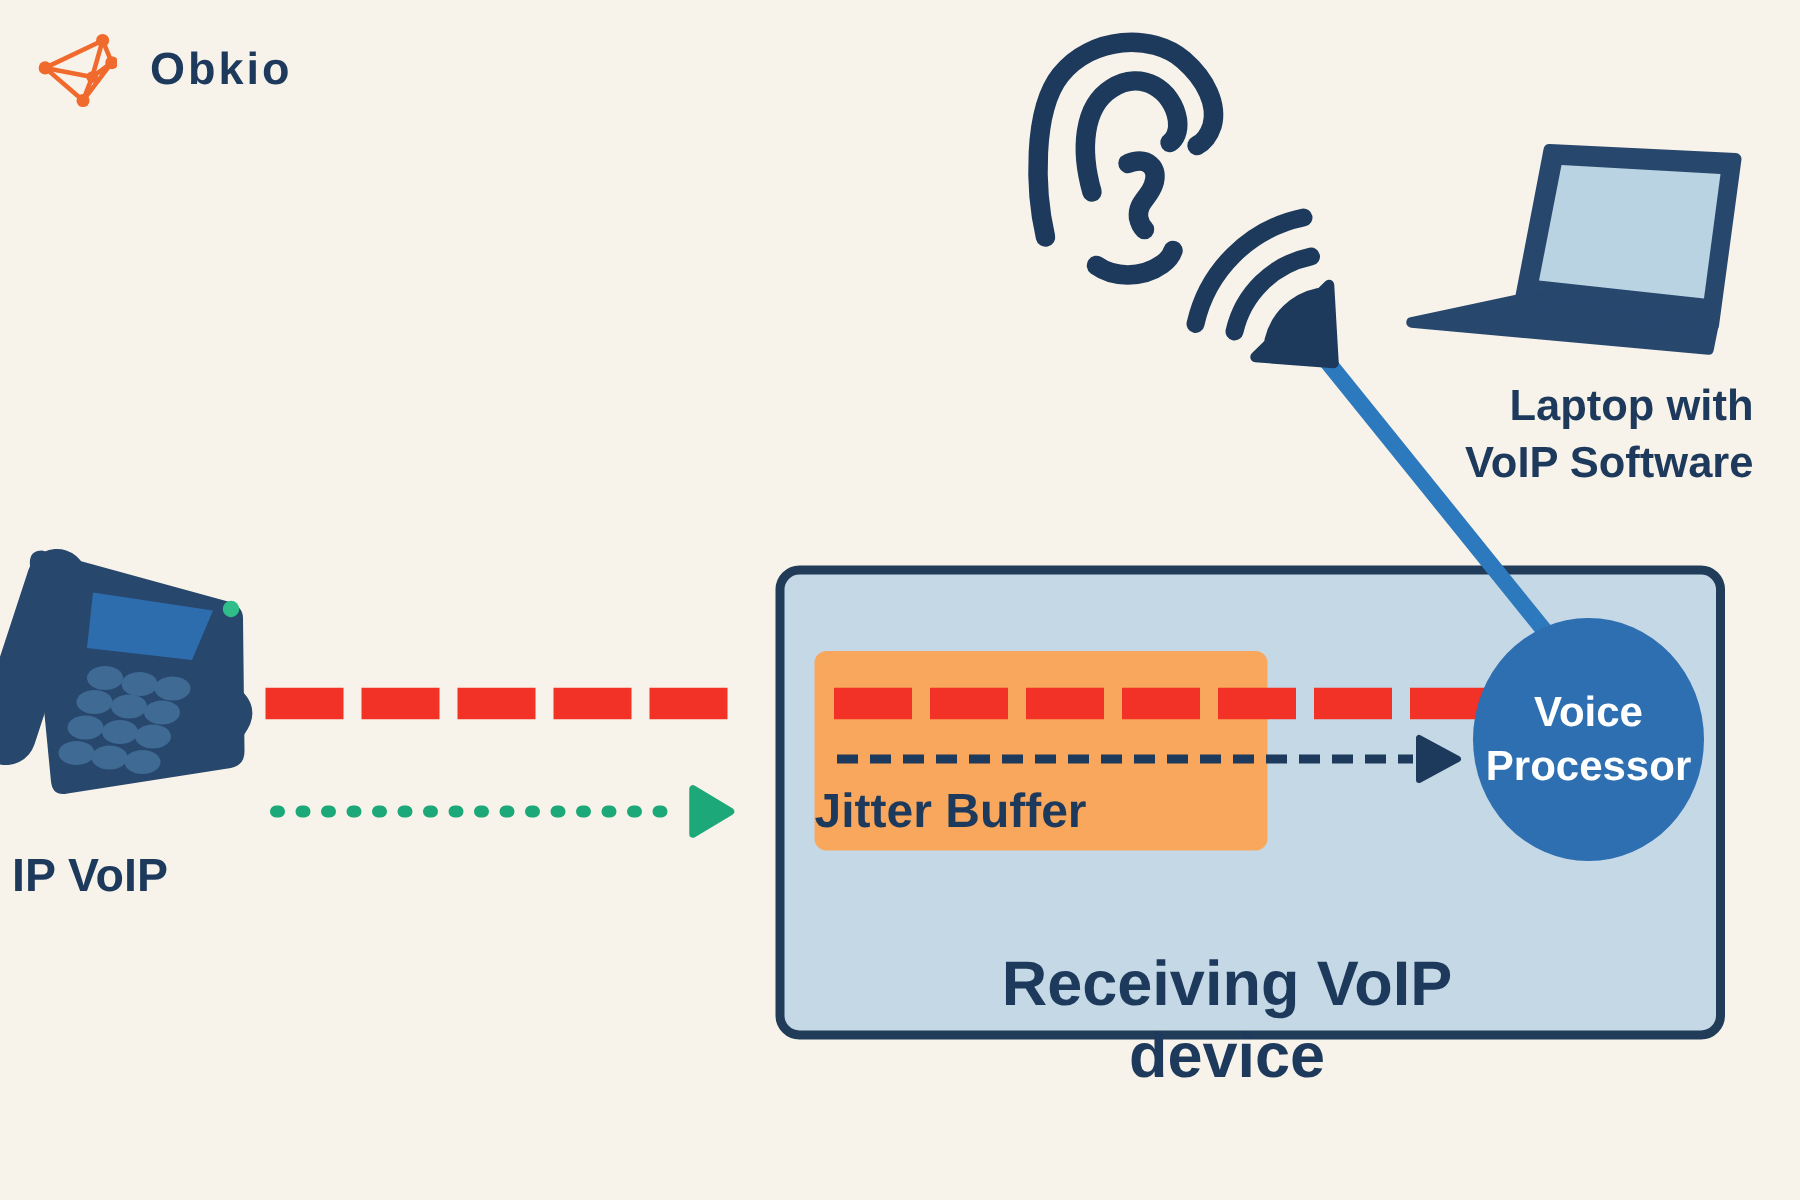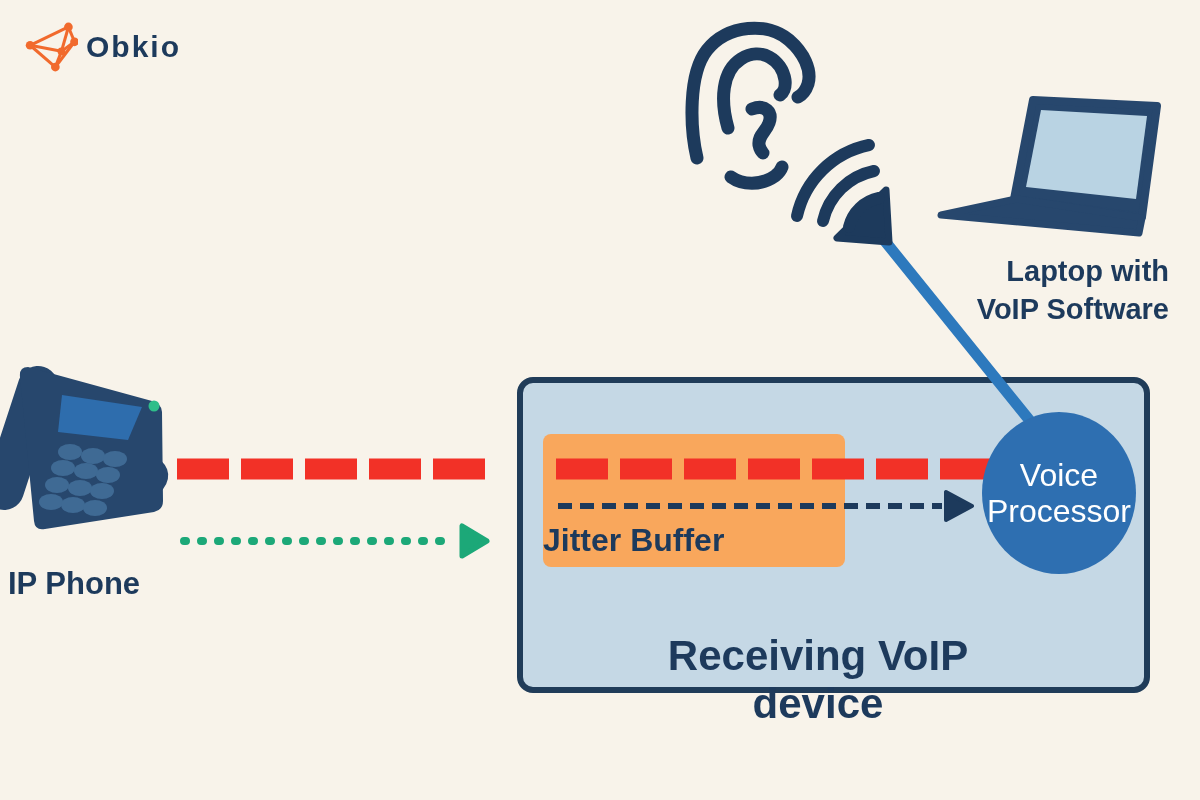--- a/index.html
+++ b/index.html
@@ -5,21 +5,21 @@
 <style>
   html,body{margin:0;padding:0;}
   body{font-family:"Liberation Sans", sans-serif;}
   .stage{
     position:relative;width:1200px;height:800px;overflow:hidden;
     background:var(--cream);
   }
   .abs{position:absolute;}
 
   
-  .logo{position:absolute;left:24px;top:20px;display:flex;align-items:center;gap:8px;}
+  .logo{position:absolute;left:24px;top:20px;display:flex;align-items:center;gap:22px;}
   .logo svg{display:block;}
   .logo-text{
     font-size:30px;font-weight:600;letter-spacing:2px;color:var(--navy);
   }
 
   
   .voip-box{
     left:517px;top:377px;width:633px;height:316px;box-sizing:border-box;
     background:var(--box-fill);
     border:6px solid var(--box-border);
@@ -35,21 +35,21 @@
   .ip-phone-lbl{left:8px;top:566px;width:180px;font-size:31px;}
   .jitter-lbl{left:543px;top:522px;width:302px;text-align:left;font-size:32px;}
   .box-lbl{left:598px;top:632px;width:440px;text-align:center;font-size:42px;}
   .laptop-lbl{left:957px;top:252px;width:212px;text-align:right;font-size:29px;line-height:38px;}
 
   
   .voice-processor{
     left:982px;top:412px;width:154px;height:162px;border-radius:50%;
     background:var(--circle-blue);
     display:flex;align-items:center;justify-content:center;text-align:center;
-    color:var(--white);font-weight:normal;font-size:32px;line-height:36px;
+    color:var(--white);font-weight:bold;font-size:28px;line-height:36px;
   }
 
   .art{position:absolute;left:0;top:0;}
 </style>
 </head>
 <body>
 
 <div class="stage">
 
   <div class="logo">
@@ -138,16 +138,16 @@
           <ellipse cx="73" cy="505" rx="12" ry="8"></ellipse>
           <ellipse cx="95" cy="508" rx="12" ry="8"></ellipse>
       </g>
     </g>
   </svg>
 
   <div class="abs voice-processor">
     <span>Voice Processor</span>
   </div>
 
-  <div class="abs lbl ip-phone-lbl">IP Phone</div>
+  <div class="abs lbl ip-phone-lbl">IP VoIP</div>
   <div class="abs lbl laptop-lbl">Laptop with VoIP Software</div>
 
 </div>
 
 </body></html>

